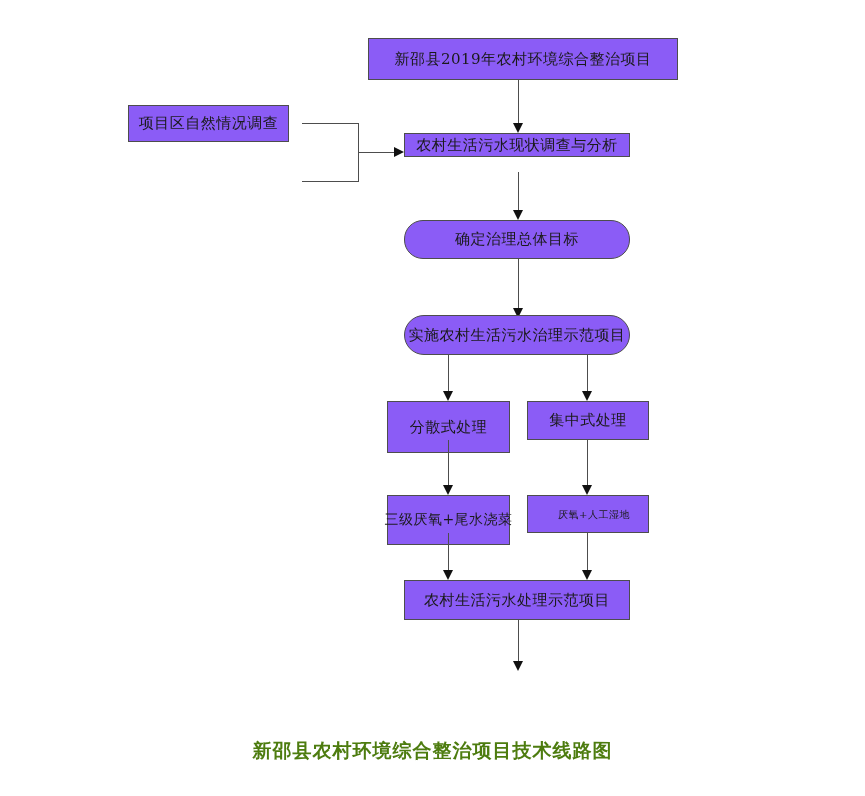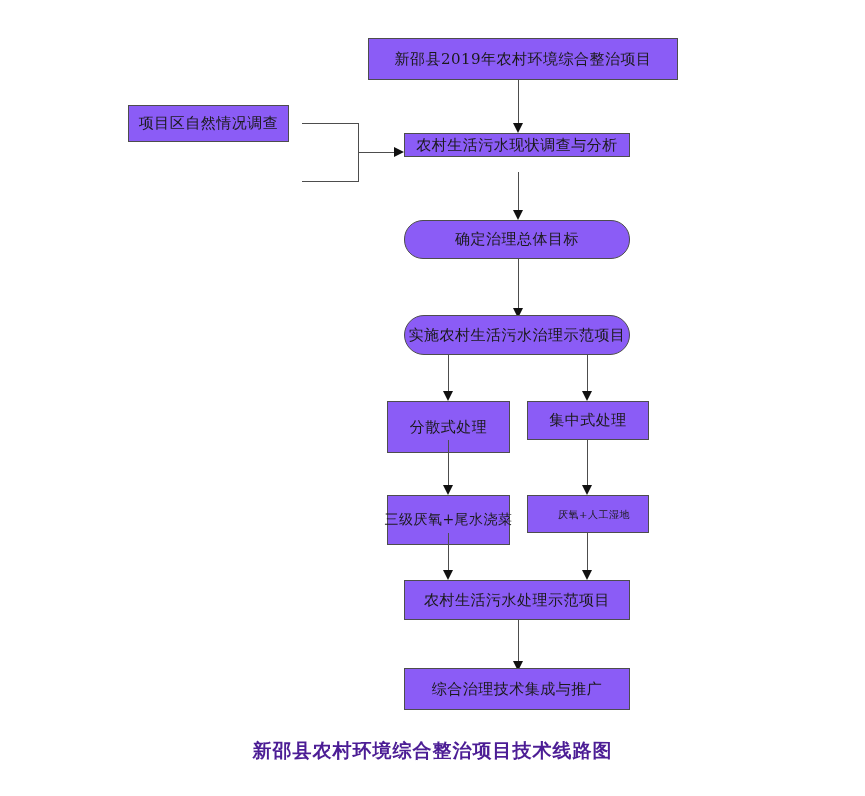--- a/index.html
+++ b/index.html
@@ -60,21 +60,21 @@
     border-left: 10px solid #111111;
   }
   #caption {
     position: absolute;
     left: 0;
     width: 865px;
     text-align: center;
     font-weight: bold;
     font-size: 19px;
     letter-spacing: 1px;
-    color: #4c1d95;
+    color: #4d7c0f;
     font-family: Liberation Mono, monospace;
   }
 </style>
 </head>
 <body>
 
 <div id="canvas">
 
   <div class="node" style="left:368px; top:38px; width:310px; height:42px;">
     <span>新邵县2019年农村环境综合整治项目</span>
@@ -146,19 +146,16 @@
   <div class="edge edge-v" style="left:587px; top:533px; height:37px;"></div>
   <div class="arrow-down" style="left:582px; top:570px;"></div>
 
   <div class="node" style="left:404px; top:580px; width:226px; height:40px;">
     <span>农村生活污水处理示范项目</span>
   </div>
 
   <div class="edge edge-v" style="left:518px; top:620px; height:41px;"></div>
   <div class="arrow-down" style="left:513px; top:661px;"></div>
 
-  <div class="node" style="left:404px; top:668px; width:226px; height:42px;">
-    <span>综合治理技术集成与推广</span>
-  </div>
 
   <div id="caption" style="top:738px;">新邵县农村环境综合整治项目技术线路图</div>
 
 </div>
 
 </body></html>

